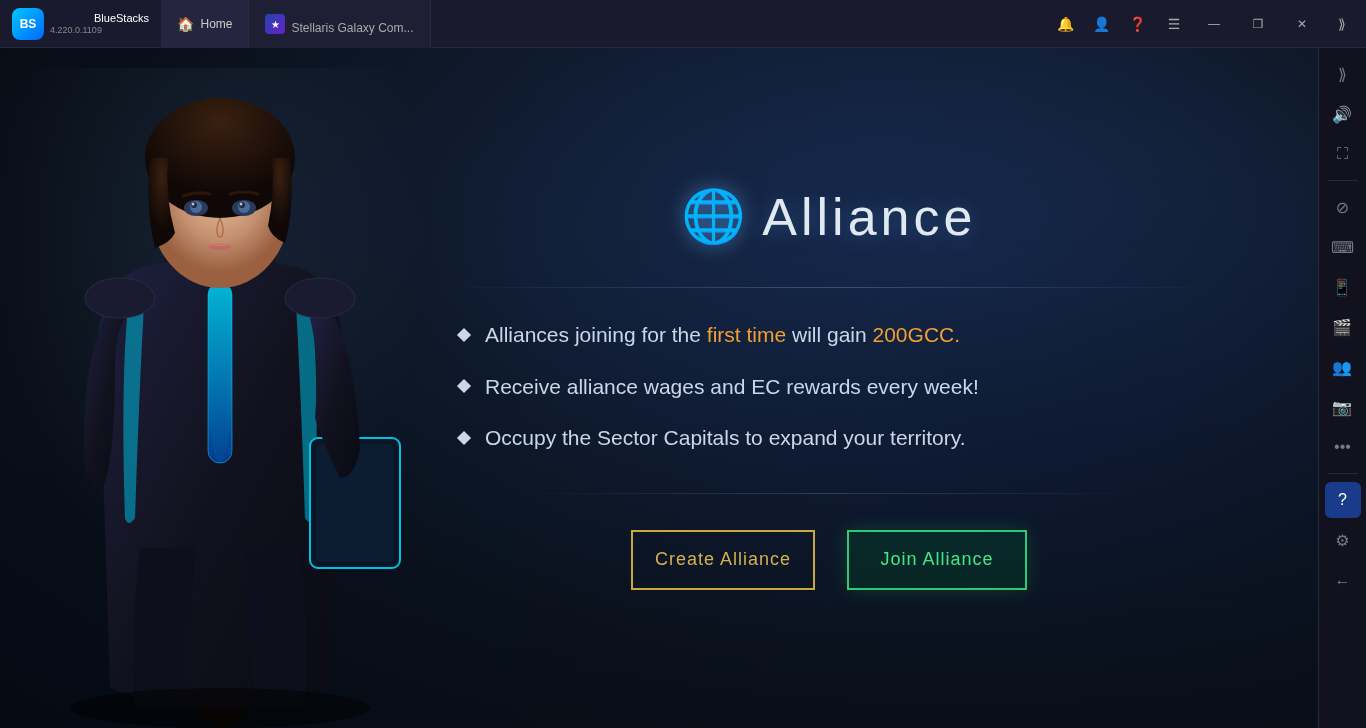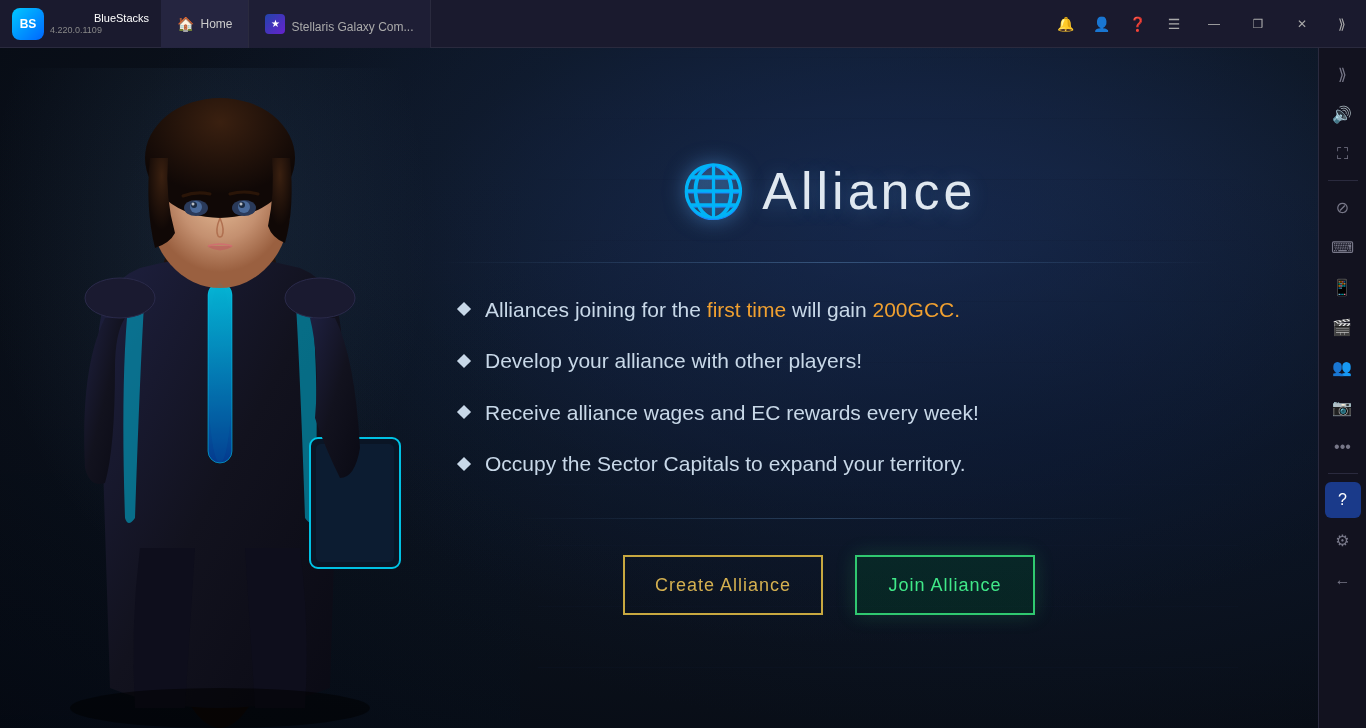--- a/index.html
+++ b/index.html
@@ -4,21 +4,20 @@
   <style>
     * { margin: 0; padding: 0; box-sizing: border-box; }
     body { width: 1366px; height: 728px; overflow: hidden; font-family: 'Segoe UI', Arial, sans-serif; background: #0a0a0f; }
 
     
     .titlebar {
       width: 1366px;
       height: 48px;
       background: #1a1a2e;
       display: flex;
-      align-items: center;
       position: relative;
       z-index: 100;
       border-bottom: 1px solid #2a2a3e;
     }
     .bs-logo {
       display: flex;
       align-items: center;
       gap: 6px;
       padding: 0 12px;
       min-width: 130px;
@@ -197,21 +196,21 @@
       width: 80%; height: 1px;
       background: linear-gradient(90deg, transparent, rgba(100,150,200,0.3), transparent);
       margin-bottom: 36px;
     }
 
     .buttons-row {
       display: flex; gap: 32px;
     }
 
     .btn-create {
-      width: 200px; height: 60px;
+      width: 184px; height: 60px;
       background: transparent;
       border: 2px solid #c8a840;
       color: #d4b050;
       font-size: 18px; font-weight: 500;
       cursor: pointer;
       letter-spacing: 1px;
       transition: all 0.2s;
     }
 
     .btn-join {
@@ -361,24 +360,20 @@
 
       <div class="bullet-list">
         <div class="bullet-item">
           <div class="bullet-diamond"></div>
           <span class="bullet-text">
             Alliances joining for the <span class="text-highlight-first">first time</span> will gain <span class="text-highlight-gold">200GCC.</span>
           </span>
         </div>
         <div class="bullet-item">
           <div class="bullet-diamond"></div>
-          <span class="bullet-text">Develop your alliance with other players!</span>
-        </div>
-        <div class="bullet-item">
-          <div class="bullet-diamond"></div>
           <span class="bullet-text">Receive alliance wages and EC rewards every week!</span>
         </div>
         <div class="bullet-item">
           <div class="bullet-diamond"></div>
           <span class="bullet-text">Occupy the Sector Capitals to expand your territory.</span>
         </div>
       </div>
 
       <div class="divider-line2"></div>
 

